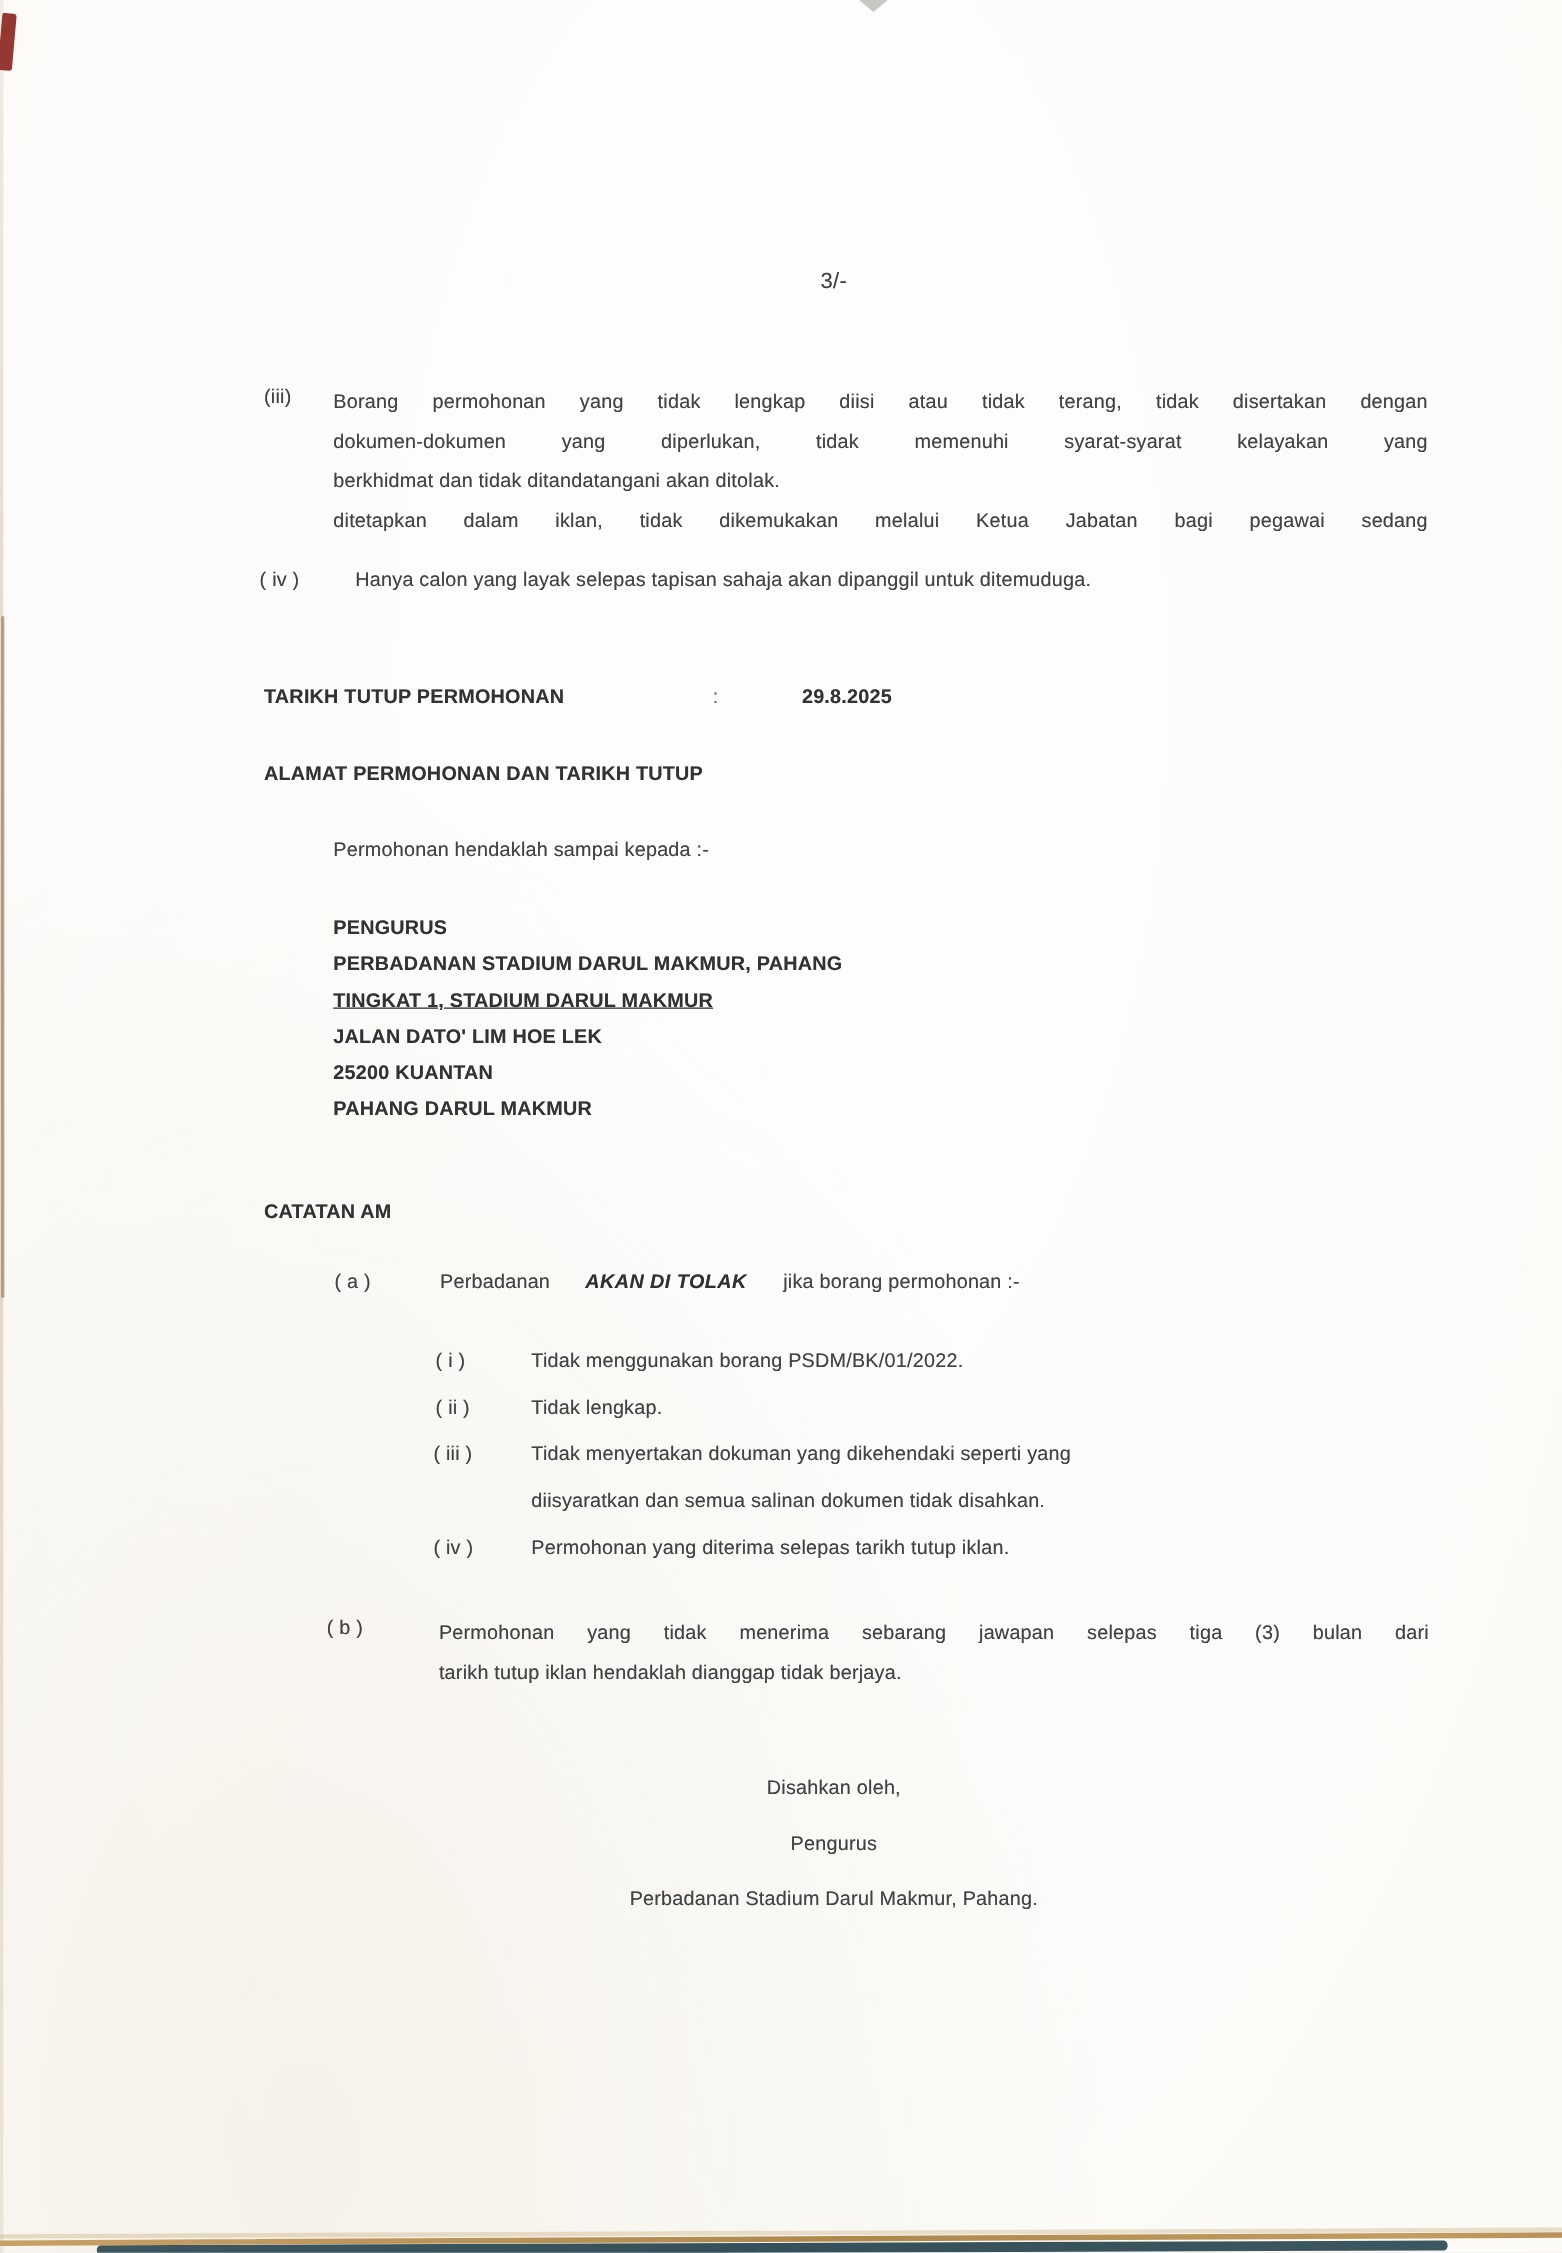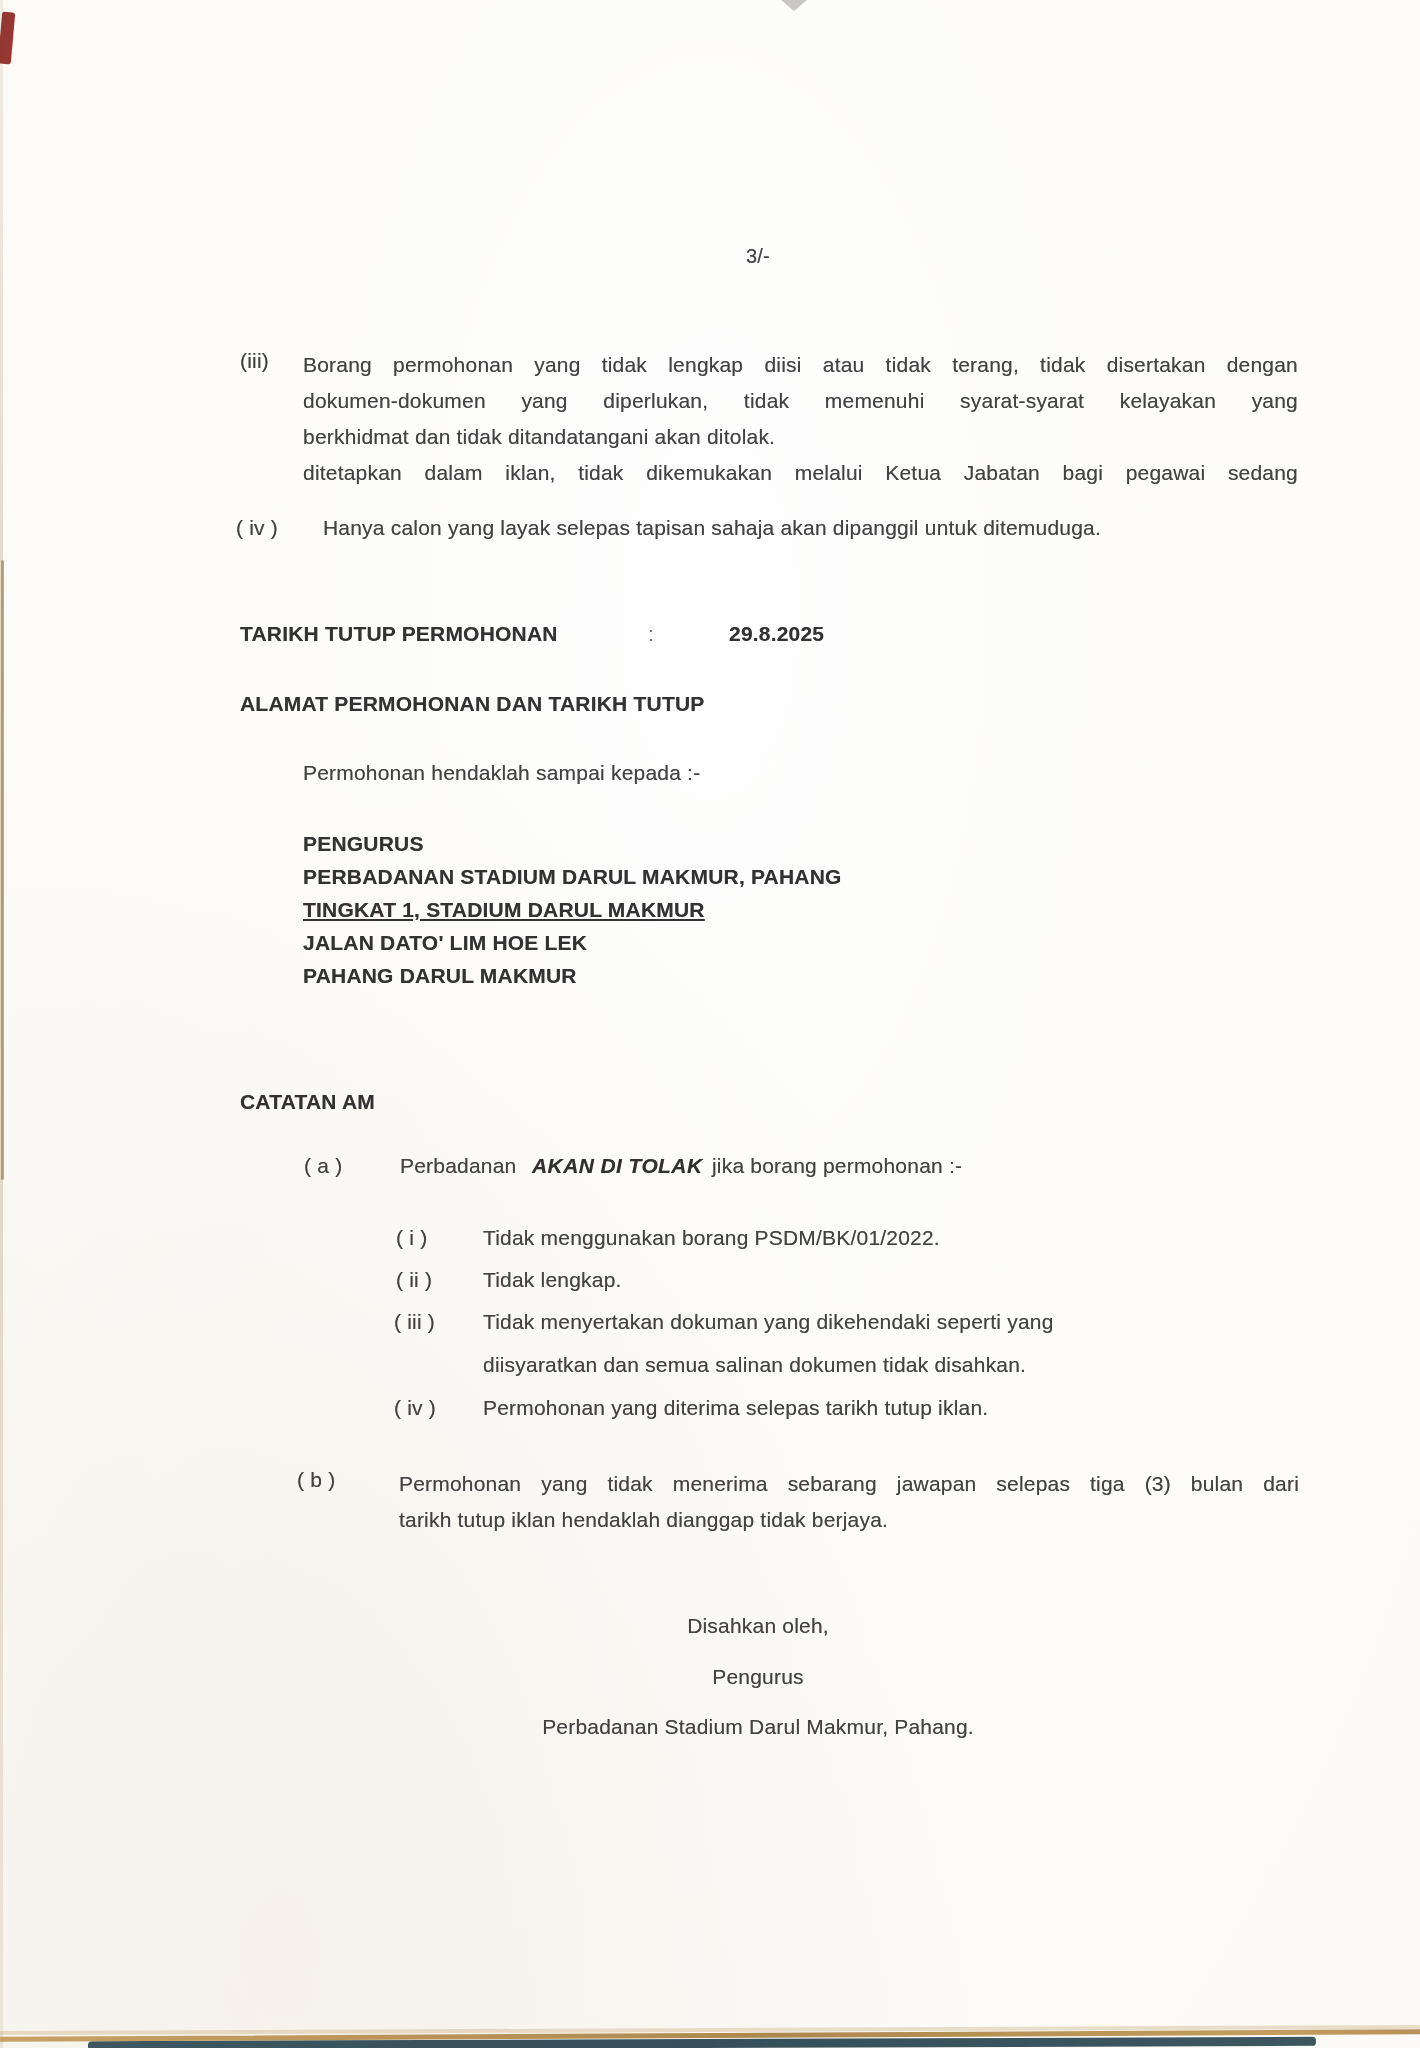--- a/index.html
+++ b/index.html
@@ -10,21 +10,21 @@
     overflow:hidden;
   }
   .page{
     position:relative;width:1420px;height:2048px;
     background:
       radial-gradient(ellipse at 20% 95%, rgba(238,231,218,.45), rgba(255,255,255,0) 45%),
       radial-gradient(ellipse at 50% 30%, #fefefe, #fbfaf7 85%);
     color:#404040;
   }
   .abs{position:absolute;}
-  .txt{font-size:21px;line-height:27px;letter-spacing:.2px;color:#424242;
+  .txt{font-size:18px;line-height:27px;letter-spacing:.2px;color:#424242;
        text-shadow:0 0 .5px rgba(70,70,70,.55);white-space:nowrap;}
   .bold{font-weight:700;color:#323232;}
   .para{white-space:normal;}
   .pline{display:block;width:100%;height:36px;line-height:36px;white-space:normal;overflow:visible;}
   .jline{text-align:justify;text-align-last:justify;text-justify:inter-word;}
   .center-block{text-align:center;}
   .emph{font-style:italic;font-weight:700;color:#303030;letter-spacing:.4px;}
   .colon-dim{color:#6f6f6f;font-weight:400;}
 
   
@@ -76,20 +76,21 @@
   </div>
 
   <div class="abs txt bold" style="left:240px;top:690px;">ALAMAT PERMOHONAN DAN TARIKH TUTUP</div>
   <div class="abs txt" style="left:303px;top:759px;">Permohonan hendaklah sampai kepada :-</div>
 
   <div class="abs" style="left:303px;top:827px;">
     <div class="txt bold" style="line-height:33px;">PENGURUS</div>
     <div class="txt bold" style="line-height:33px;">PERBADANAN STADIUM DARUL MAKMUR, PAHANG</div>
     <div class="txt bold" style="line-height:33px;text-decoration:underline;">TINGKAT 1, STADIUM DARUL MAKMUR</div>
     <div class="txt bold" style="line-height:33px;">JALAN DATO' LIM HOE LEK</div>
+    <div class="txt bold" style="line-height:33px;">25200 KUANTAN</div>
     <div class="txt bold" style="line-height:33px;">PAHANG DARUL MAKMUR</div>
   </div>
 
   <div class="abs txt bold" style="left:240px;top:1088px;">CATATAN AM</div>
 
   <div class="abs" style="left:0;top:1152px;width:1420px;height:30px;">
     <span class="abs txt" style="left:304px;top:0;">( a )</span>
     <span class="abs txt" style="left:400px;top:0;">Perbadanan</span>
     <span class="abs txt emph" style="left:532px;top:0;">AKAN DI TOLAK</span>
     <span class="abs txt" style="left:712px;top:0;">jika borang permohonan :-</span>

